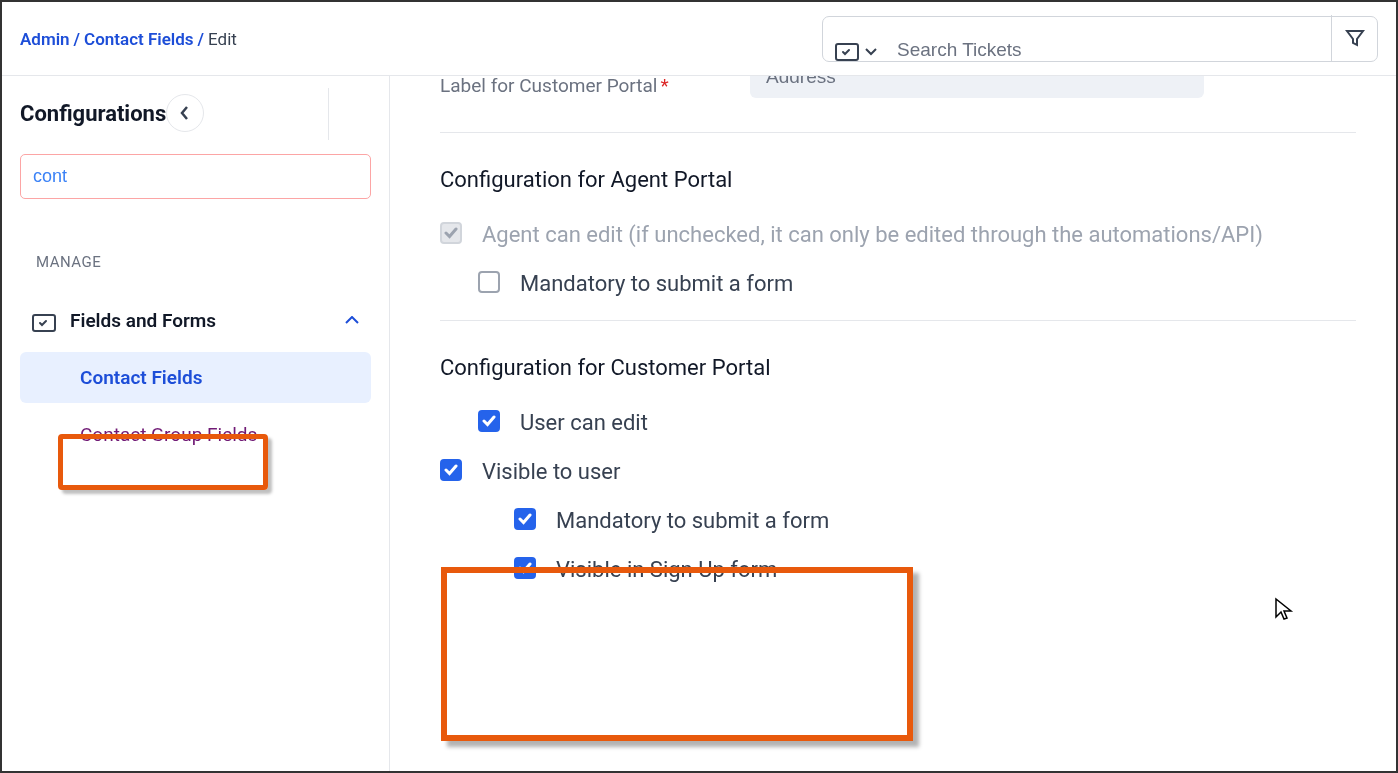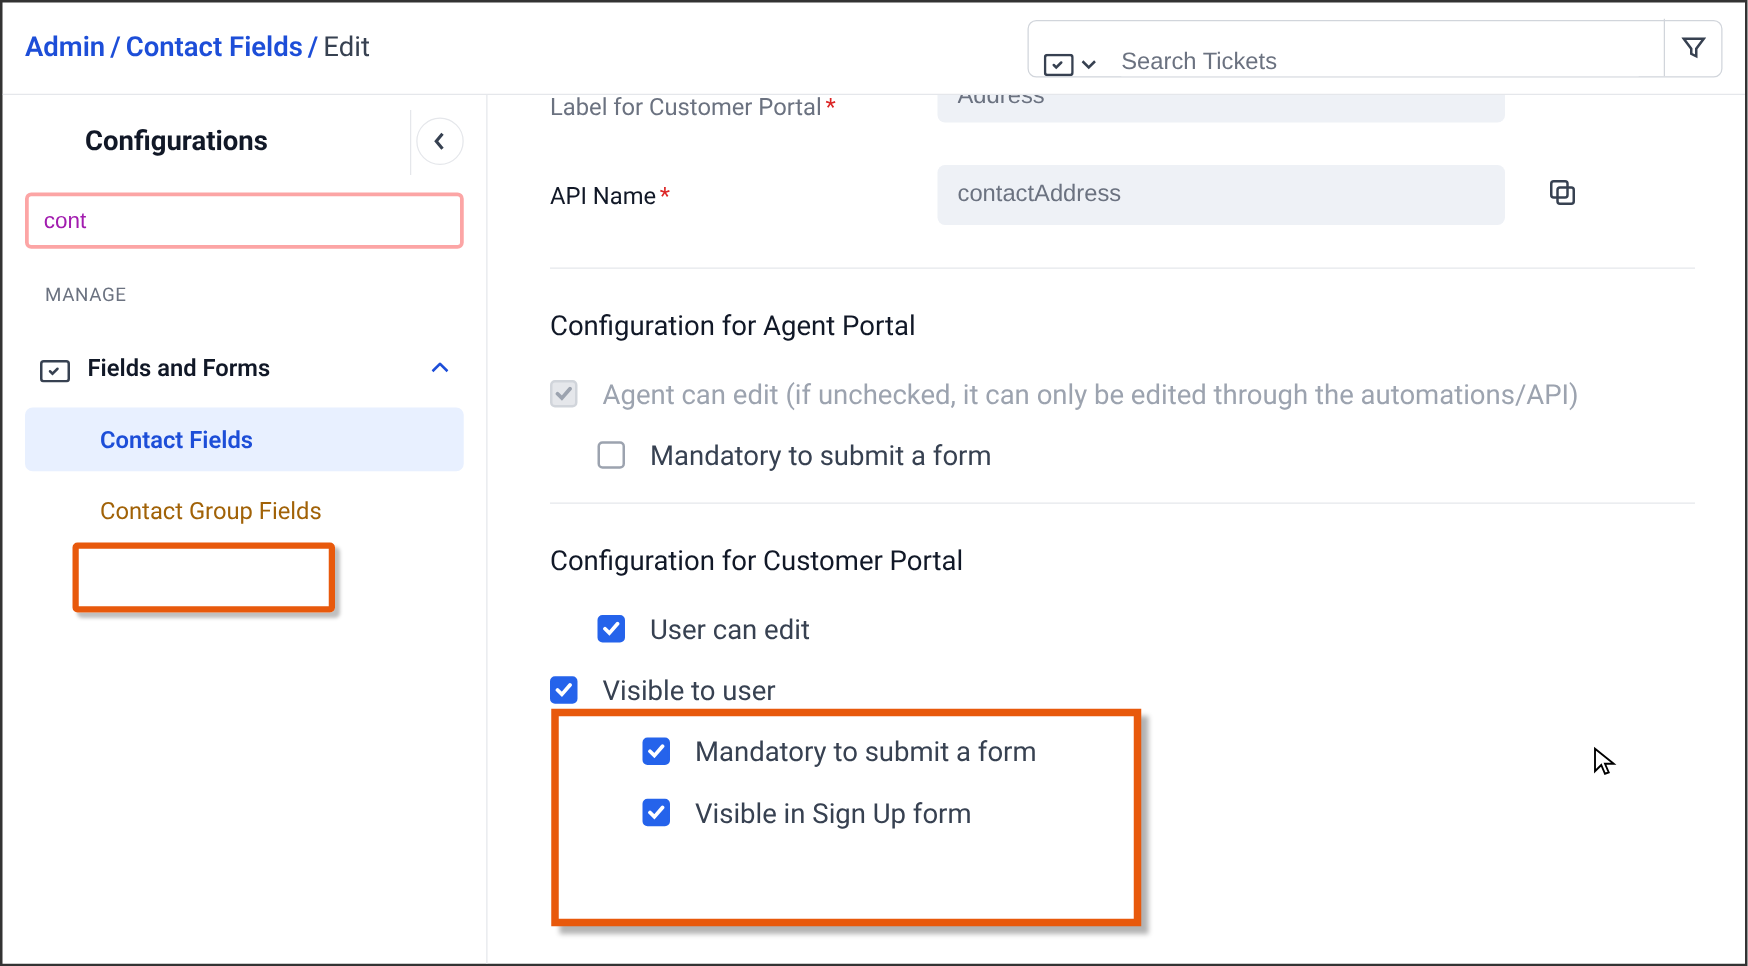--- a/index.html
+++ b/index.html
@@ -17,21 +17,21 @@
   
   .header {
     display: flex;
     align-items: center;
     justify-content: space-between;
     height: 74px;
     border-bottom: 1px solid #e5e7eb;
     padding: 0 18px 0 18px;
   }
   .breadcrumb {
-    font-size: 22px;
+    font-size: 17px;
     font-weight: 600;
     display: flex;
     gap: 4px;
   }
   .breadcrumb .bc-link { color: #1d4ed8; cursor: pointer; }
   .breadcrumb .bc-sep { color: #1d4ed8; }
   .breadcrumb .bc-current { color: #374151; font-weight: 400; }
 
   .search-wrap {
     display: flex;
@@ -80,23 +80,22 @@
   
   .sidebar {
     width: 388px;
     border-right: 1px solid #e5e7eb;
     padding: 18px 18px 0 18px;
     position: relative;
   }
   .sidebar-title-row {
     display: flex;
     align-items: center;
-    justify-content: space-between;
+    justify-content: flex-start;
     margin-bottom: 22px;
-    margin-left: 48px;
   }
   .sidebar-title {
     font-size: 22px;
     font-weight: 700;
     color: #111827;
   }
   .collapse-btn {
     width: 38px;
     height: 38px;
     border: 1px solid #e5e7eb;
@@ -111,27 +110,27 @@
     top: 12px;
     right: 60px;
     height: 52px;
     width: 1px;
     background: #e5e7eb;
   }
 
   .sidebar-search {
     width: 100%;
     height: 45px;
-    border: 3px solid #fca5a5;
+    border: 1px solid #fca5a5;
     border-radius: 5px;
     padding: 0 12px;
     font-size: 18px;
-    color: #a21caf;
+    color: #3b82f6;
     outline: none;
-    margin-bottom: 28px;
+    margin-bottom: 54px;
   }
 
   .sidebar-section-label {
     font-size: 15px;
     letter-spacing: 0.5px;
     color: #6b7280;
     margin-left: 16px;
     margin-bottom: 30px;
   }
 
@@ -144,21 +143,21 @@
     margin-bottom: 12px;
   }
   .nav-group-left { display: flex; align-items: flex-end; gap: 14px; }
   .nav-group-label { font-size: 19px; font-weight: 600; color: #111827; }
 
   .nav-item {
     display: flex;
     align-items: center;
     padding: 14px 14px 14px 60px;
     font-size: 19px;
-    color: #a16207;
+    color: #701a75;
     cursor: pointer;
     border-radius: 6px;
     margin-bottom: 6px;
   }
   .nav-item.active {
     background: #e8f0ff;
     color: #1d4ed8;
     font-weight: 600;
     position: relative;
   }
@@ -342,34 +341,20 @@
 
     <div class="form-row first-row">
       <div class="form-label">
         <span>Label for Customer Portal</span><span class="req">*</span>
       </div>
       <div class="form-input-wrap">
         <input class="form-input" readonly="" value="Address" style="">
       </div>
     </div>
 
-    <div class="form-row">
-      <div class="form-label">
-        <span>API Name</span><span class="req">*</span>
-      </div>
-      <div class="form-input-wrap">
-        <input class="form-input" readonly="" value="contactAddress" style="">
-        <div class="copy-btn">
-          <svg width="24" height="24" viewBox="0 0 24 24" fill="none" stroke="#374151" stroke-width="2">
-            <rect x="8" y="8" width="13" height="13" rx="2"></rect>
-            <rect x="3" y="3" width="13" height="13" rx="2"></rect>
-          </svg>
-        </div>
-      </div>
-    </div>
 
     <div class="hr"></div>
 
     <div class="section-title">Configuration for Agent Portal</div>
 
     <div class="chk-row disabled">
       <span class="checkbox disabled-check">
         <svg width="14" height="12" viewBox="0 0 14 12" fill="none" stroke="#9ca3af" stroke-width="3" stroke-linecap="round">
             <path d="M2 6 L5.5 9.5 L12 2"></path>
           </svg>

